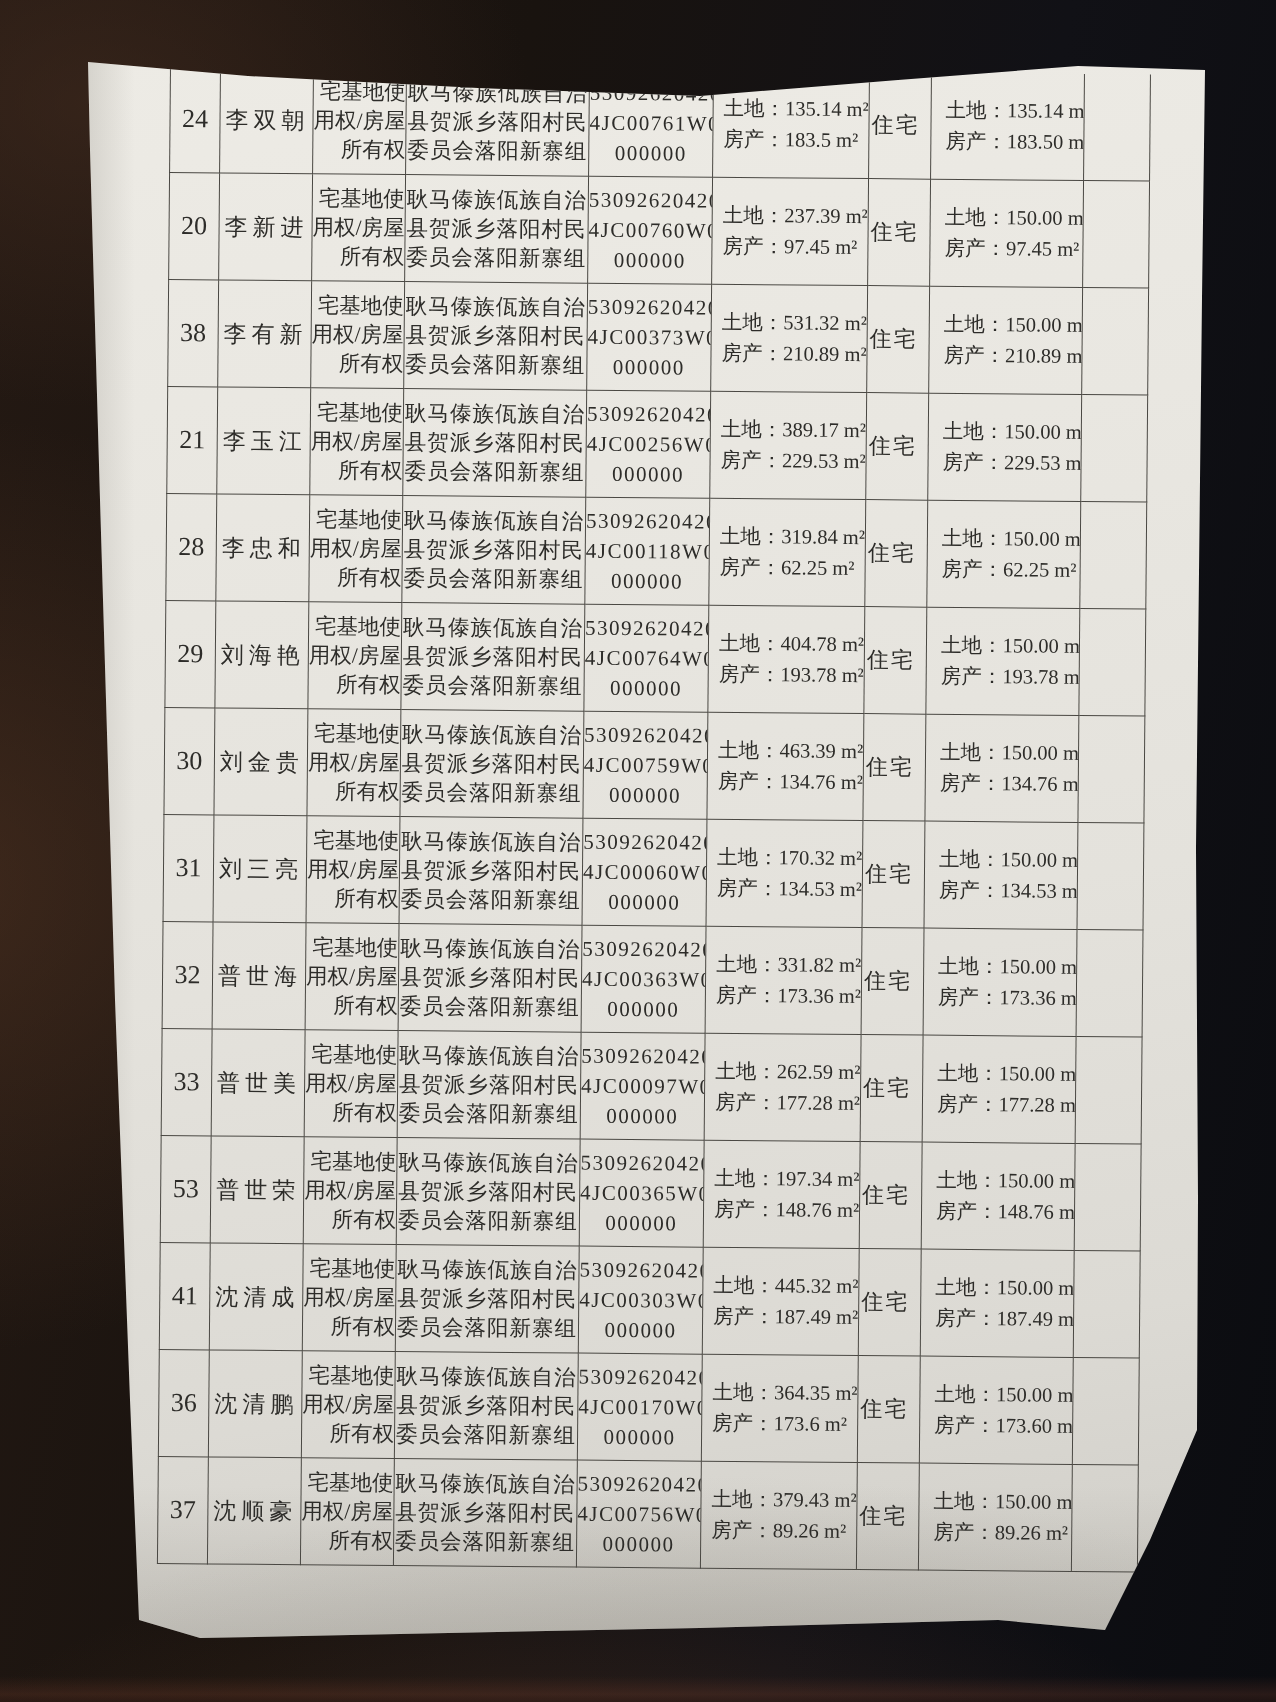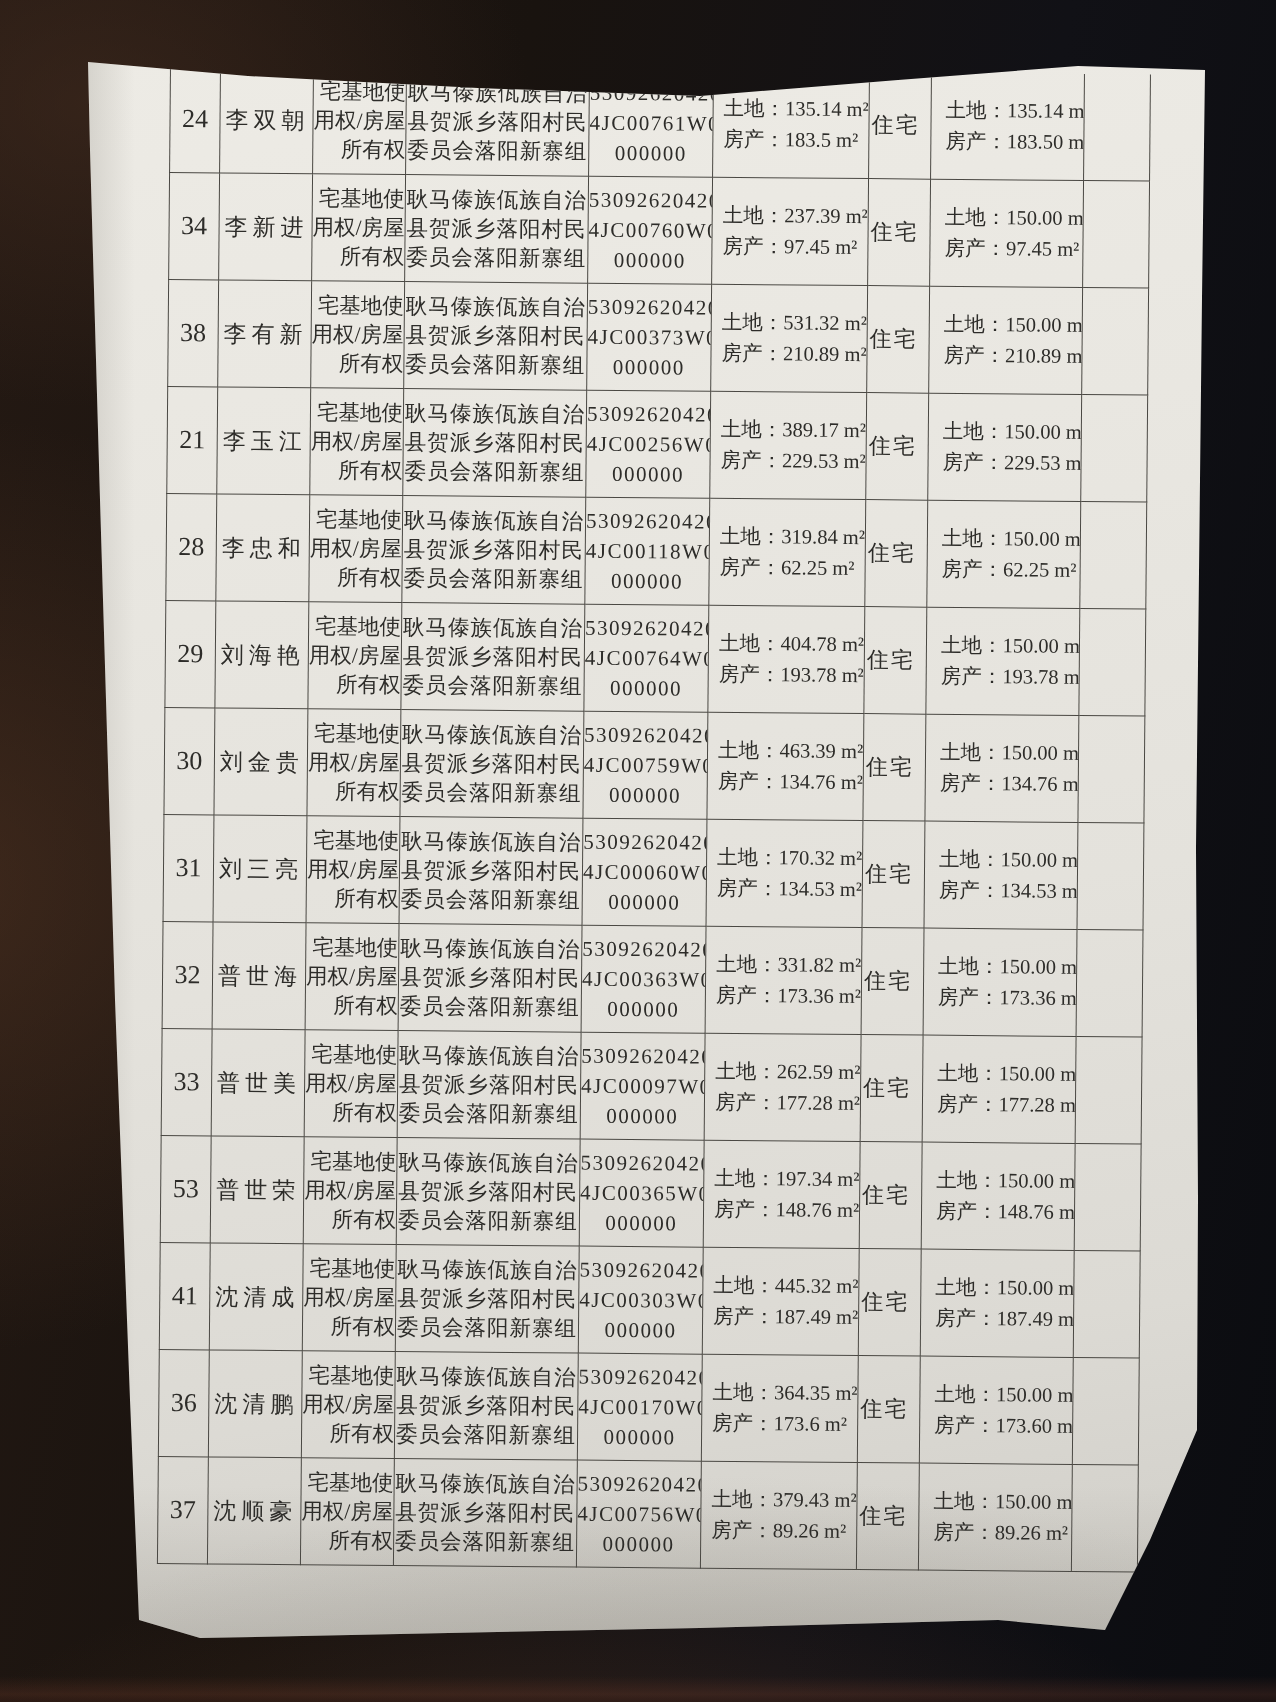--- a/index.html
+++ b/index.html
@@ -106,21 +106,21 @@
             <div class="ln">房产：183.5 m²</div>
           </td>
     <td class="c-use">住宅</td>
     <td class="c-app">
             <div class="ln">土地：135.14 m²</div>
             <div class="ln">房产：183.50 m²</div>
           </td>
     <td class="c-rem"></td>
   </tr>
         <tr>
-    <td class="c-no">34</td>
+    <td class="c-no">20</td>
     <td class="c-name">李新进</td>
     <td class="c-rights">
             <div>宅基地使</div>
             <div>用权/房屋</div>
             <div>所有权</div>
           </td>
     <td class="c-loc">
             <div>耿马傣族佤族自治</div>
             <div>县贺派乡落阳村民</div>
             <div>委员会落阳新寨组</div>

